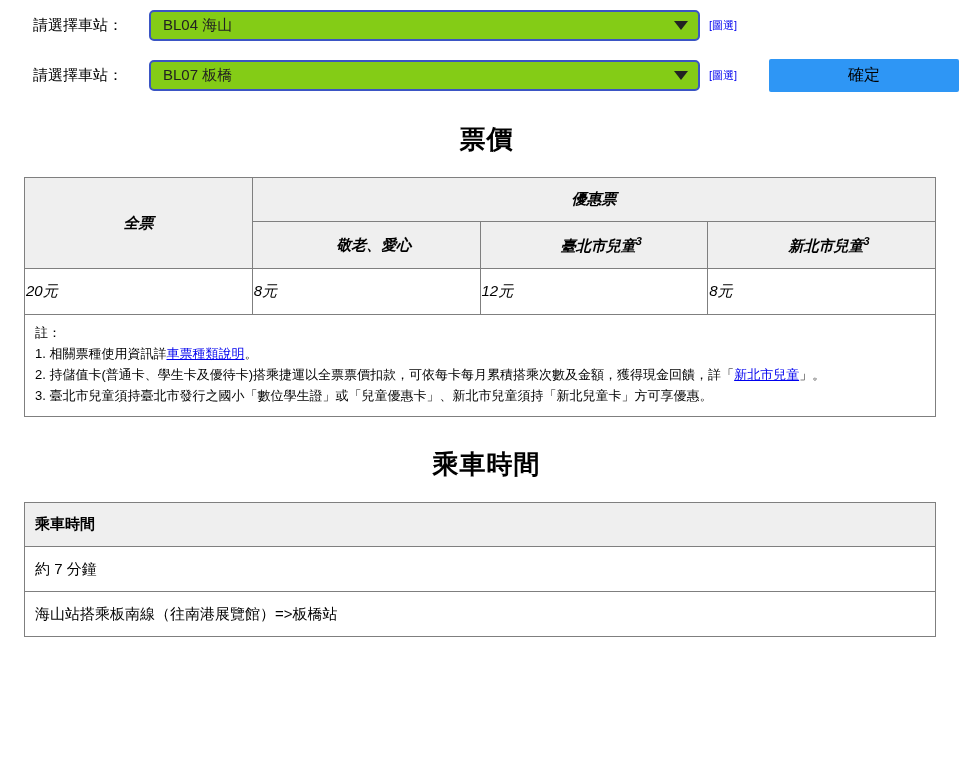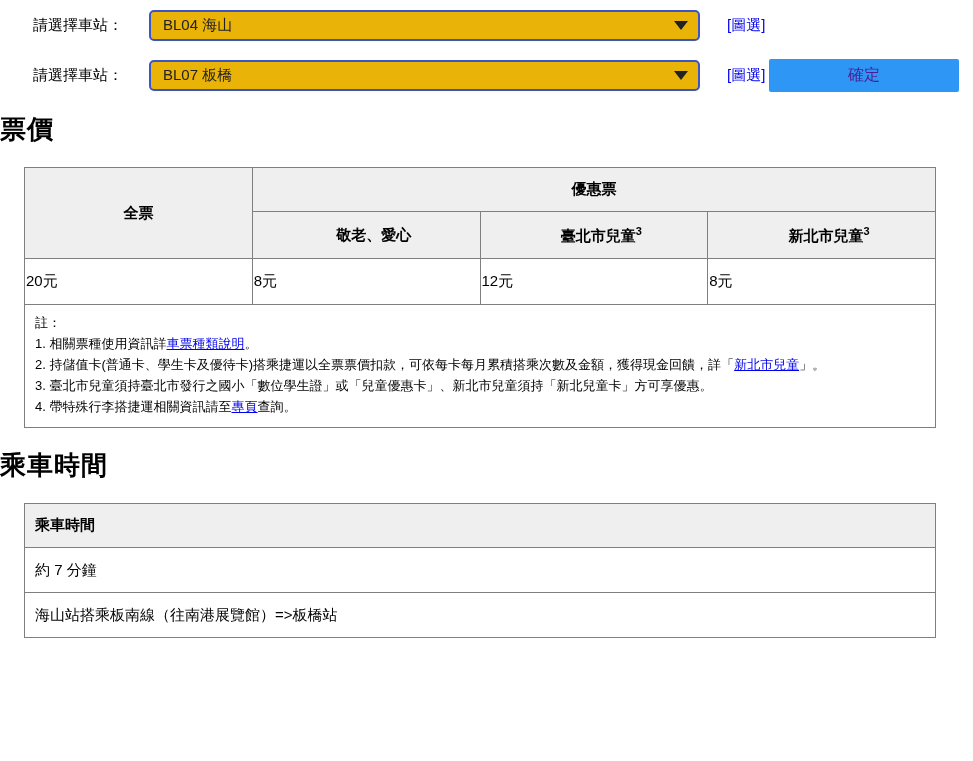--- a/index.html
+++ b/index.html
@@ -18,87 +18,89 @@
   }
   h1.page-title {
     font-size: 27px;
     font-weight: bold;
     margin: 4px 0 24px 2px;
     letter-spacing: 1px;
   }
   h2.section-title {
     font-size: 26px;
     font-weight: bold;
-    margin: 20px 0 20px 0;
+    margin: 30px 0 20px 0;
     letter-spacing: 1px;
+    text-align: center;
   }
   
   .form-row {
     display: flex;
     align-items: center;
     margin: 0 0 18px 33px;
     width: 926px;
   }
   .form-label {
     font-size: 15px;
     font-weight: normal;
     width: 116px;
     flex: 0 0 116px;
   }
   .select-box {
     width: 551px;
     height: 31px;
     border: 2px solid #3b55c4;
     border-radius: 5px;
-    background: #eab308;
+    background: #84cc16;
     display: flex;
     align-items: center;
     justify-content: space-between;
     padding: 0 10px 0 12px;
     cursor: pointer;
   }
   .select-box .select-value {
     font-size: 15px;
     color: #222222;
   }
   .select-arrow {
     width: 0; height: 0;
     border-left: 7px solid transparent;
     border-right: 7px solid transparent;
     border-top: 9px solid #222222;
   }
   .map-link {
-    font-size: 15px;
+    font-size: 11px;
     color: #0000ee;
     text-decoration: none;
-    margin-left: 27px;
+    margin-left: 9px;
     white-space: nowrap;
   }
   .confirm-btn {
     margin-left: auto;
     width: 190px;
     height: 33px;
     background: #2e96f5;
-    color: #4c1d95;
+    color: #000000;
     border: none;
     border-radius: 2px;
     font-size: 16px;
     font-family: "Liberation Sans", "DejaVu Sans", sans-serif;
     cursor: pointer;
   }
   
   .fare-table {
     margin-left: 24px;
     width: 912px;
     border-collapse: collapse;
     table-layout: fixed;
   }
   .fare-table th, .fare-table td {
     border: 1px solid #7f7f7f;
     font-size: 15px;
+    font-style: italic;
   }
   .fare-table th {
     background: #efefef;
     font-weight: bold;
   }
   .fare-table .row-discount th { height: 44px; }
   .fare-table .row-sub th { height: 47px; padding-left: 16px; }
   .fare-table .row-values td { height: 46px; background: #ffffff; }
   sup { font-size: 11px; }
   .notes-box {
@@ -195,21 +197,20 @@
       <td>8元</td>
     </tr>
   </tbody>
     </table>
 
   <div class="notes-box">
     <p>註：</p>
     <p><span>1. 相關票種使用資訊詳</span><a href="#">車票種類說明</a><span>。</span></p>
     <p><span>2. 持儲值卡(普通卡、學生卡及優待卡)搭乘捷運以全票票價扣款，可依每卡每月累積搭乘次數及金額，獲得現金回饋，詳「</span><a href="#">新北市兒童</a><span>」。</span></p>
     <p>3. 臺北市兒童須持臺北市發行之國小「數位學生證」或「兒童優惠卡」、新北市兒童須持「新北兒童卡」方可享優惠。</p>
-    <p><span>4. 帶特殊行李搭捷運相關資訊請至</span><a href="#">專頁</a><span>查詢。</span></p>
   </div>
 
   <h2 class="section-title">乘車時間</h2>
 
   <table class="time-table">
     <tbody>
         <tr>
           <th>乘車時間</th>
         </tr>
     <tr>

